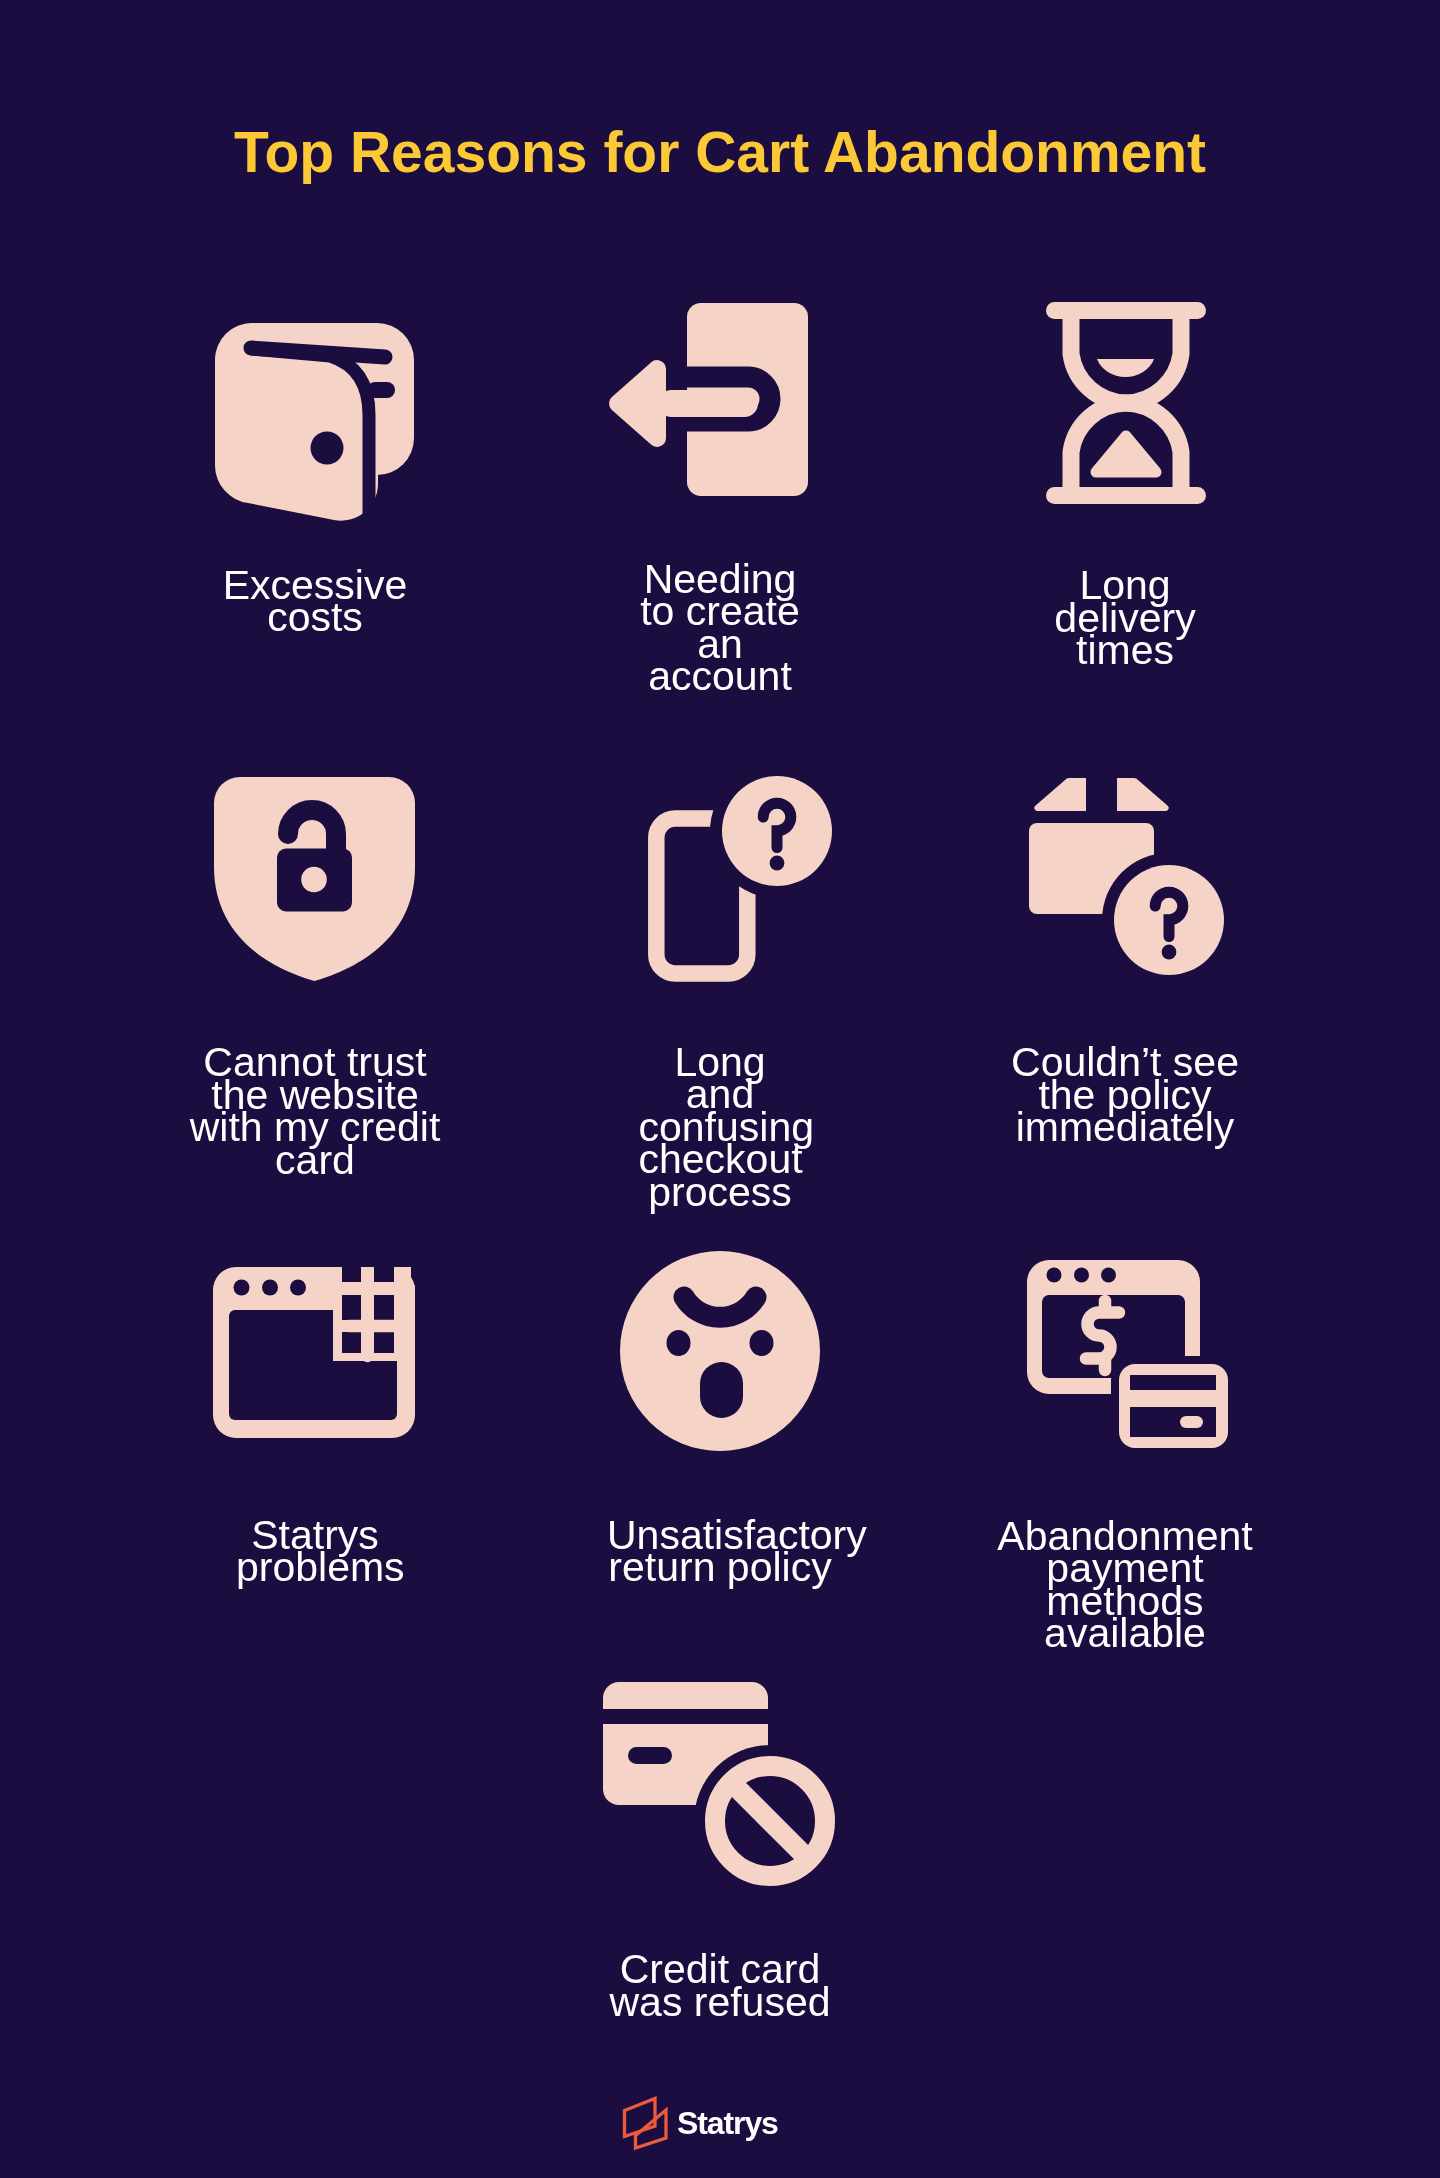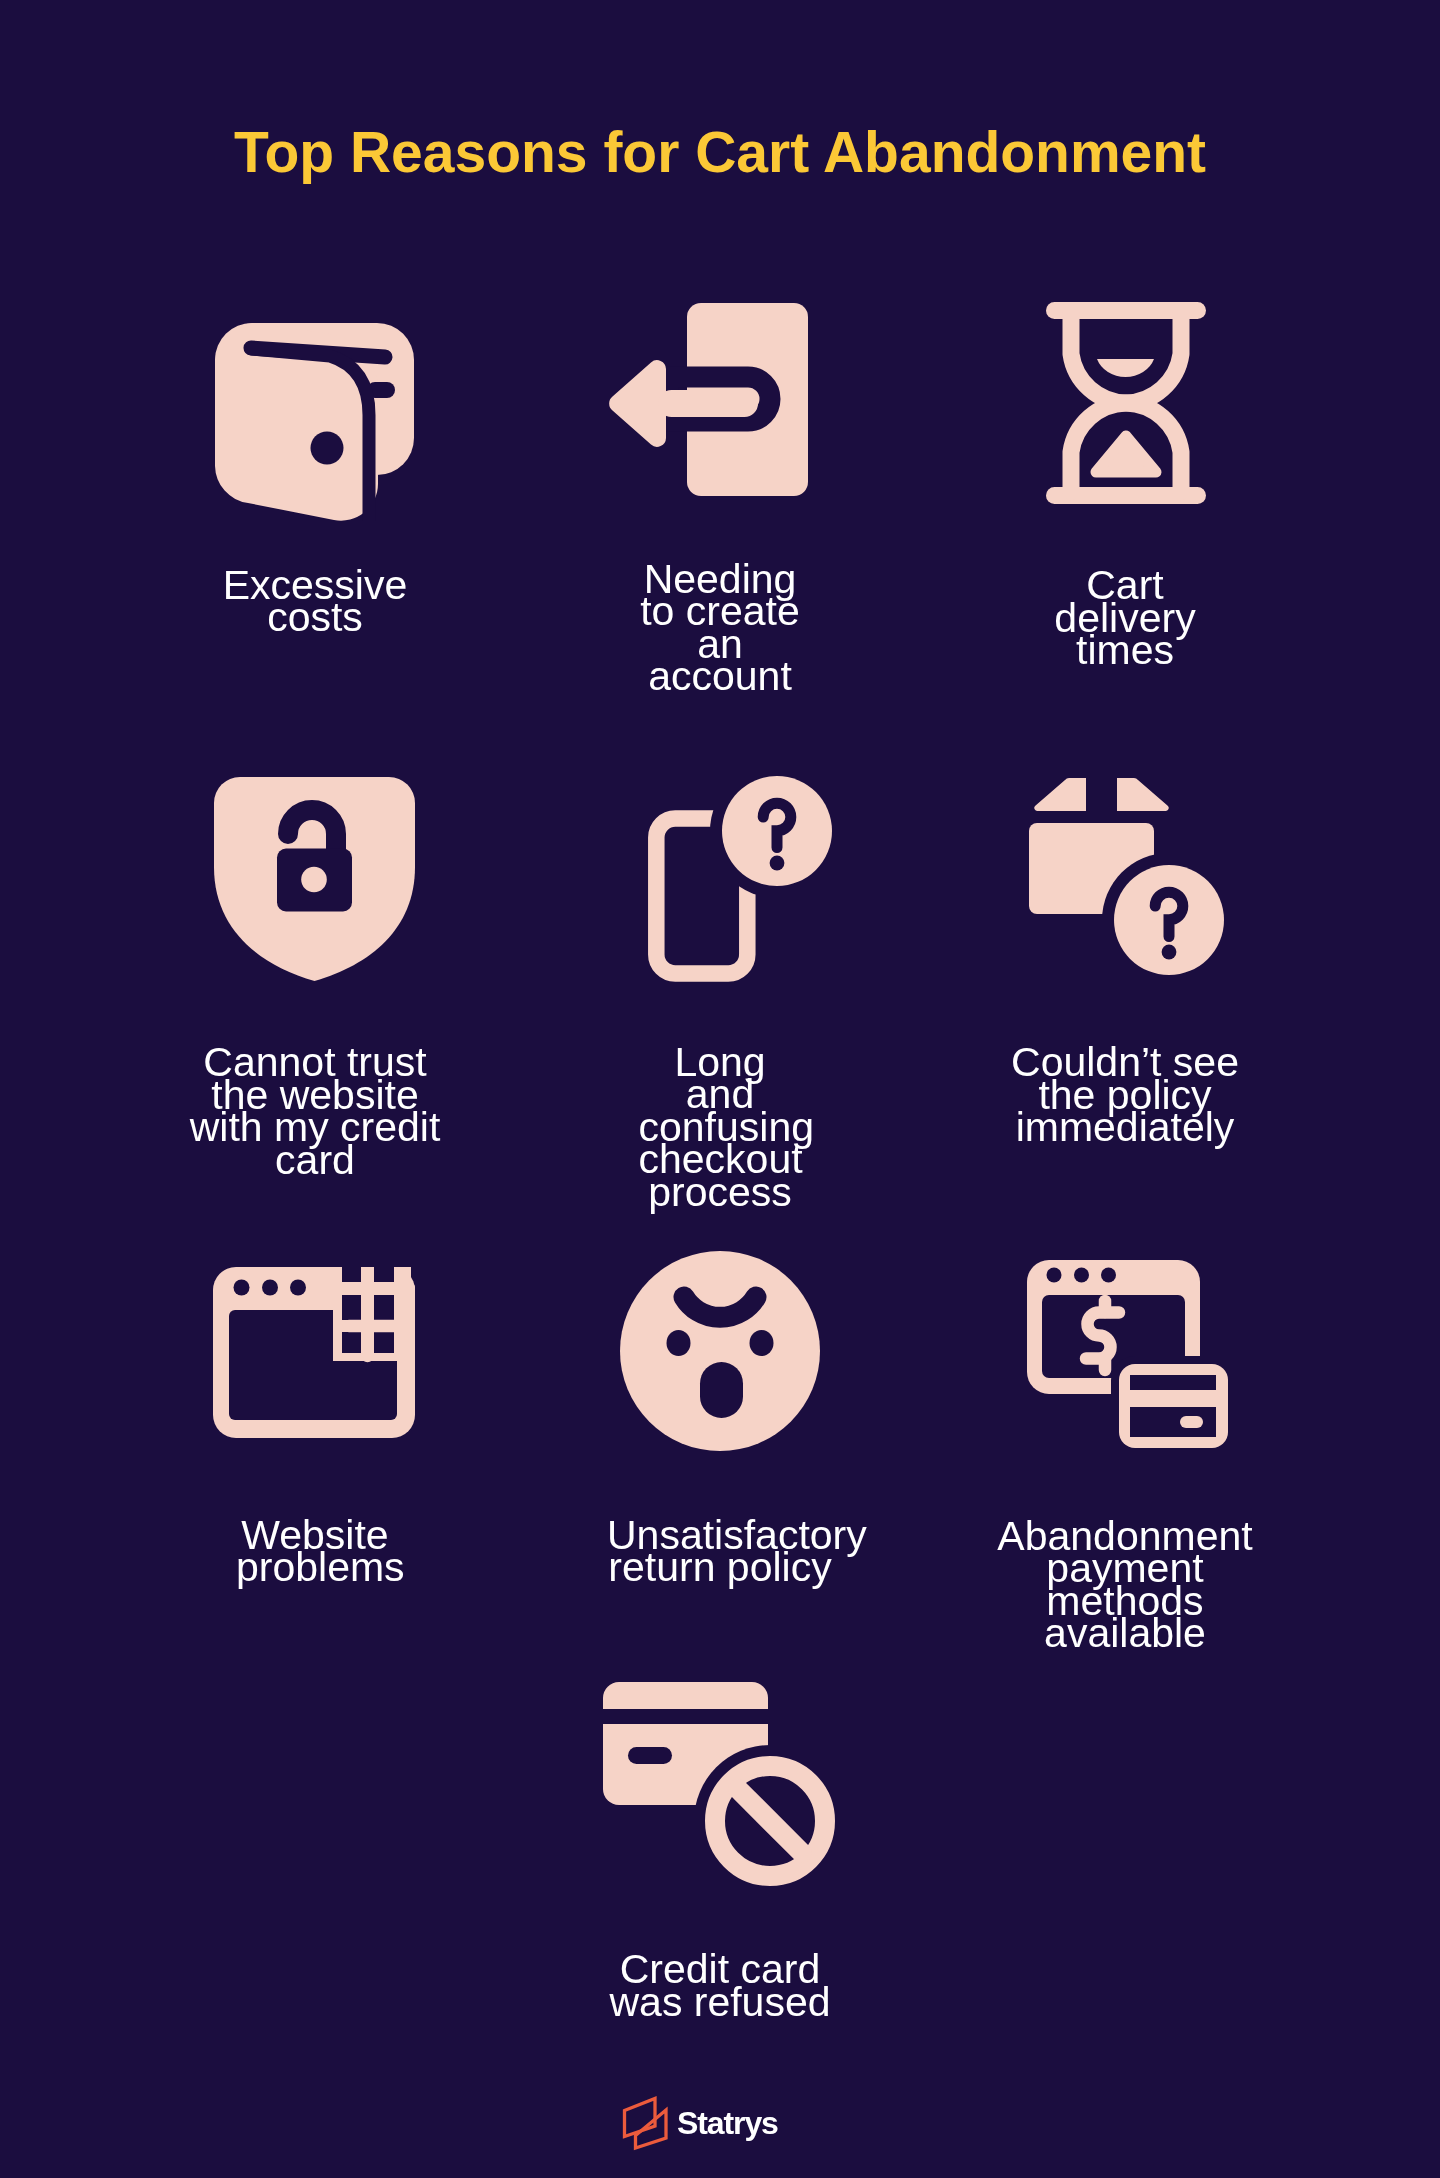--- a/index.html
+++ b/index.html
@@ -63,21 +63,21 @@
     <svg class="icon" style="left:1046px;top:282px" width="160" height="202" viewBox="0 0 160 202">
       <g fill="none" stroke="#f6d3c7" stroke-width="17" stroke-linecap="round" stroke-linejoin="round">
         <line x1="8.5" y1="8.5" x2="151.5" y2="8.5"></line>
         <line x1="8.5" y1="193.5" x2="151.5" y2="193.5"></line>
         <path d="M25 12 V52 A57 57 0 0 0 80 101 A57 57 0 0 1 135 150 V190"></path>
         <path d="M135 12 V52 A57 57 0 0 1 80 101 A57 57 0 0 0 25 150 V190"></path>
       </g>
       <path d="M51 57 H108 A30 26 0 0 1 51 57 Z" fill="#f6d3c7"></path>
       <path d="M80 134 L110 170 H50 Z" fill="#f6d3c7" stroke="#f6d3c7" stroke-width="11" stroke-linejoin="round"></path>
     </svg>
-    <div class="label" style="left:1018.0px;top:549.1px;width:214px">Cart delivery times</div>
+    <div class="label" style="left:1018.0px;top:549.1px;width:214px">Long delivery times</div>
   </div>
   <div class="cell">
     <svg class="icon" style="left:214px;top:757px" width="201" height="204" viewBox="0 0 201 204">
       <path d="M0 26 A26 26 0 0 1 26 0 H175 A26 26 0 0 1 201 26 V90 C201 152 156 188 100.5 204 C45 188 0 152 0 90 Z" fill="#f6d3c7"></path>
       <path d="M74 57 A24 24 0 0 1 122 57 V76" fill="none" stroke="#1b0d3f" stroke-width="20" stroke-linecap="round"></path>
       <rect x="63" y="71.5" width="75" height="63" rx="9" fill="#1b0d3f"></rect>
       <circle cx="100" cy="102.5" r="12.8" fill="#f6d3c7"></circle>
     </svg>
     <div class="label" style="left:189.5px;top:1026.3px;width:251px">Cannot trust the website with my credit card</div>
   </div>
@@ -137,21 +137,21 @@
         <rect x="161" y="65" width="20" height="24"></rect>
       </g>
       <g stroke="#f6d3c7" stroke-width="12.5" stroke-linecap="round" fill="none">
         <path d="M154.5 3 V89"></path>
         <path d="M187.5 3 V89"></path>
         <path d="M136 21.5 H196"></path>
         <path d="M136 59 H196"></path>
       </g>
       <rect x="120" y="86" width="78" height="8" fill="#f6d3c7"></rect>
     </svg>
-    <div class="label" style="left:236.0px;top:1498.7px;width:158px">Website problems</div>
+    <div class="label" style="left:236.0px;top:1498.7px;width:158px">Statrys problems</div>
   </div>
   <div class="cell">
     <svg class="icon" style="left:620px;top:1231px" width="200" height="200" viewBox="0 0 200 200">
       <circle cx="100" cy="100" r="100" fill="#f6d3c7"></circle>
       <path d="M64 46 A42 42 0 0 0 136 46" fill="none" stroke="#1b0d3f" stroke-width="21" stroke-linecap="round"></path>
       <ellipse cx="58.5" cy="92" rx="12" ry="13" fill="#1b0d3f"></ellipse>
       <ellipse cx="141.5" cy="92" rx="12" ry="13" fill="#1b0d3f"></ellipse>
       <rect x="80" y="111" width="43" height="56" rx="21.5" fill="#1b0d3f"></rect>
     </svg>
     <div class="label" style="left:607.0px;top:1498.7px;width:226px">Unsatisfactory return policy</div>

